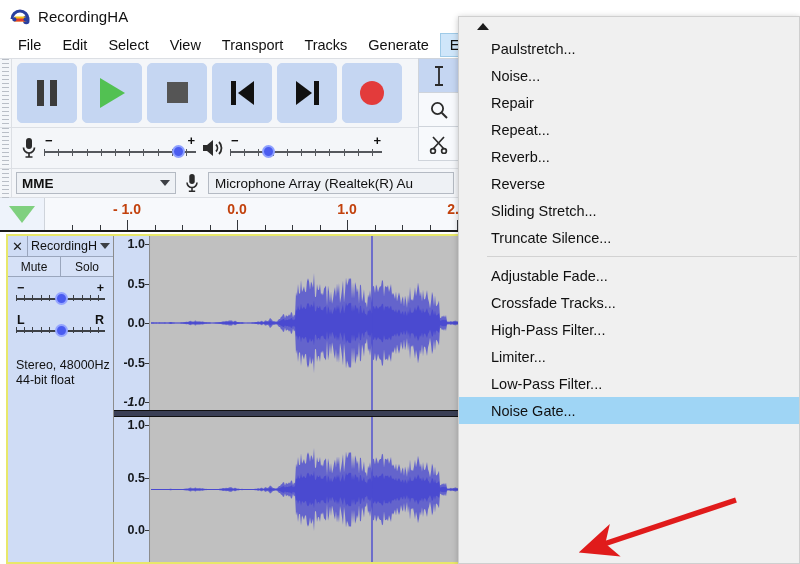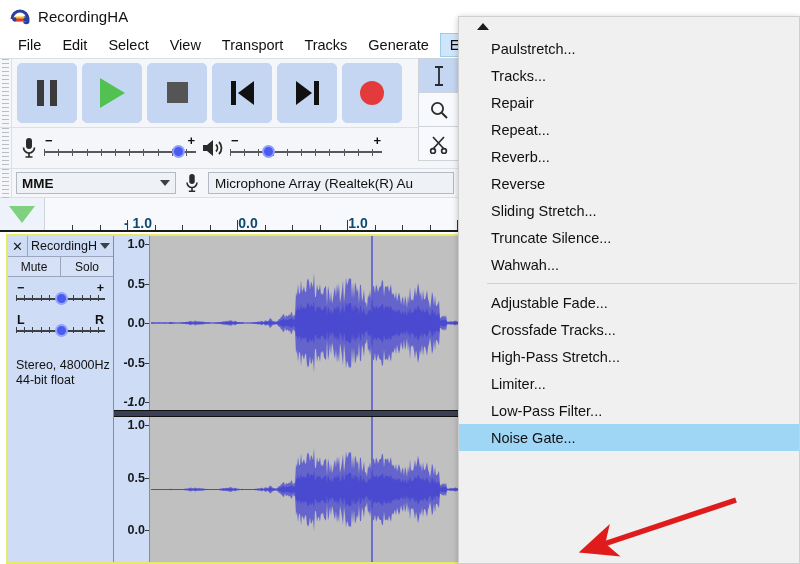--- a/index.html
+++ b/index.html
@@ -95,21 +95,21 @@
 
   
   .rulerbar{position:absolute;left:0;top:198px;width:800px;height:34px;background:#f7f9fc;
     border-bottom:2px solid #1a1a1a;box-sizing:border-box;display:flex;}
   .pinbtn{width:44px;height:32px;display:flex;align-items:center;justify-content:center;
     border-right:1px solid #cfd4db;background:#eef3fb;}
   .pin-tri{width:0;height:0;border-left:13px solid transparent;border-right:13px solid transparent;border-top:17px solid #7fd07f;}
   .ruler{position:relative;flex:1;height:32px;overflow:hidden;}
   .ruler .tk{position:absolute;bottom:0;width:1px;background:#33363b;}
   .ruler .tk.maj{height:10px;} .ruler .tk.min{height:5px;}
-  .ruler .rl{position:absolute;top:17px;font-size:14px;font-weight:bold;color:#0c4a6e;transform:translateX(-50%);white-space:nowrap;margin-left:11px;}
+  .ruler .rl{position:absolute;top:3px;font-size:14px;font-weight:bold;color:#c2410c;transform:translateX(-50%);white-space:nowrap;}
 
   
   .trackarea{position:absolute;left:0;top:232px;width:800px;height:332px;background:#ffffff;}
   .trackwrap{position:absolute;left:6px;top:2px;width:454px;height:330px;
     border:2px solid #e8e86a;box-sizing:border-box;background:#bfbfbf;}
   .tpanel{position:absolute;left:0;top:0;width:106px;height:326px;background:#cfdcf5;
     border-right:1px solid #8c8c8c;box-sizing:border-box;font-size:12px;color:#111;}
   .tp-head{display:flex;align-items:center;height:20px;border-bottom:1px solid #9aa6bd;}
   .closeb{width:22px;height:20px;display:flex;align-items:center;justify-content:center;
     border-right:1px solid #9aa6bd;font-size:13px;font-weight:bold;color:#1a1a1a;}
@@ -410,32 +410,31 @@
         </div>
     </div>
   </div>
 
   <div class="menu">
     <div class="scrollup">
       <span class="up"></span>
     </div>
     <div id="menuItems">
         <div class="mitem">Paulstretch...</div>
-        <div class="mitem">Tracks...</div>
+        <div class="mitem">Noise...</div>
         <div class="mitem">Repair</div>
         <div class="mitem">Repeat...</div>
         <div class="mitem">Reverb...</div>
         <div class="mitem">Reverse</div>
         <div class="mitem">Sliding Stretch...</div>
         <div class="mitem">Truncate Silence...</div>
-        <div class="mitem">Wahwah...</div>
         <div class="msep"></div>
         <div class="mitem">Adjustable Fade...</div>
         <div class="mitem">Crossfade Tracks...</div>
-        <div class="mitem">High-Pass Stretch...</div>
+        <div class="mitem">High-Pass Filter...</div>
         <div class="mitem">Limiter...</div>
         <div class="mitem">Low-Pass Filter...</div>
         <div class="mitem hl">Noise Gate...</div>
       </div>
   </div>
 
   <svg class="arrow" viewBox="0 0 800 564">
     <defs>
       <marker id="ah" markerWidth="7" markerHeight="7" refX="5.6" refY="3.5" orient="auto">
         <path d="M7,3.5 L0,0.4 L1.9,3.5 L0,6.6 Z" fill="#e01b1b"></path>

